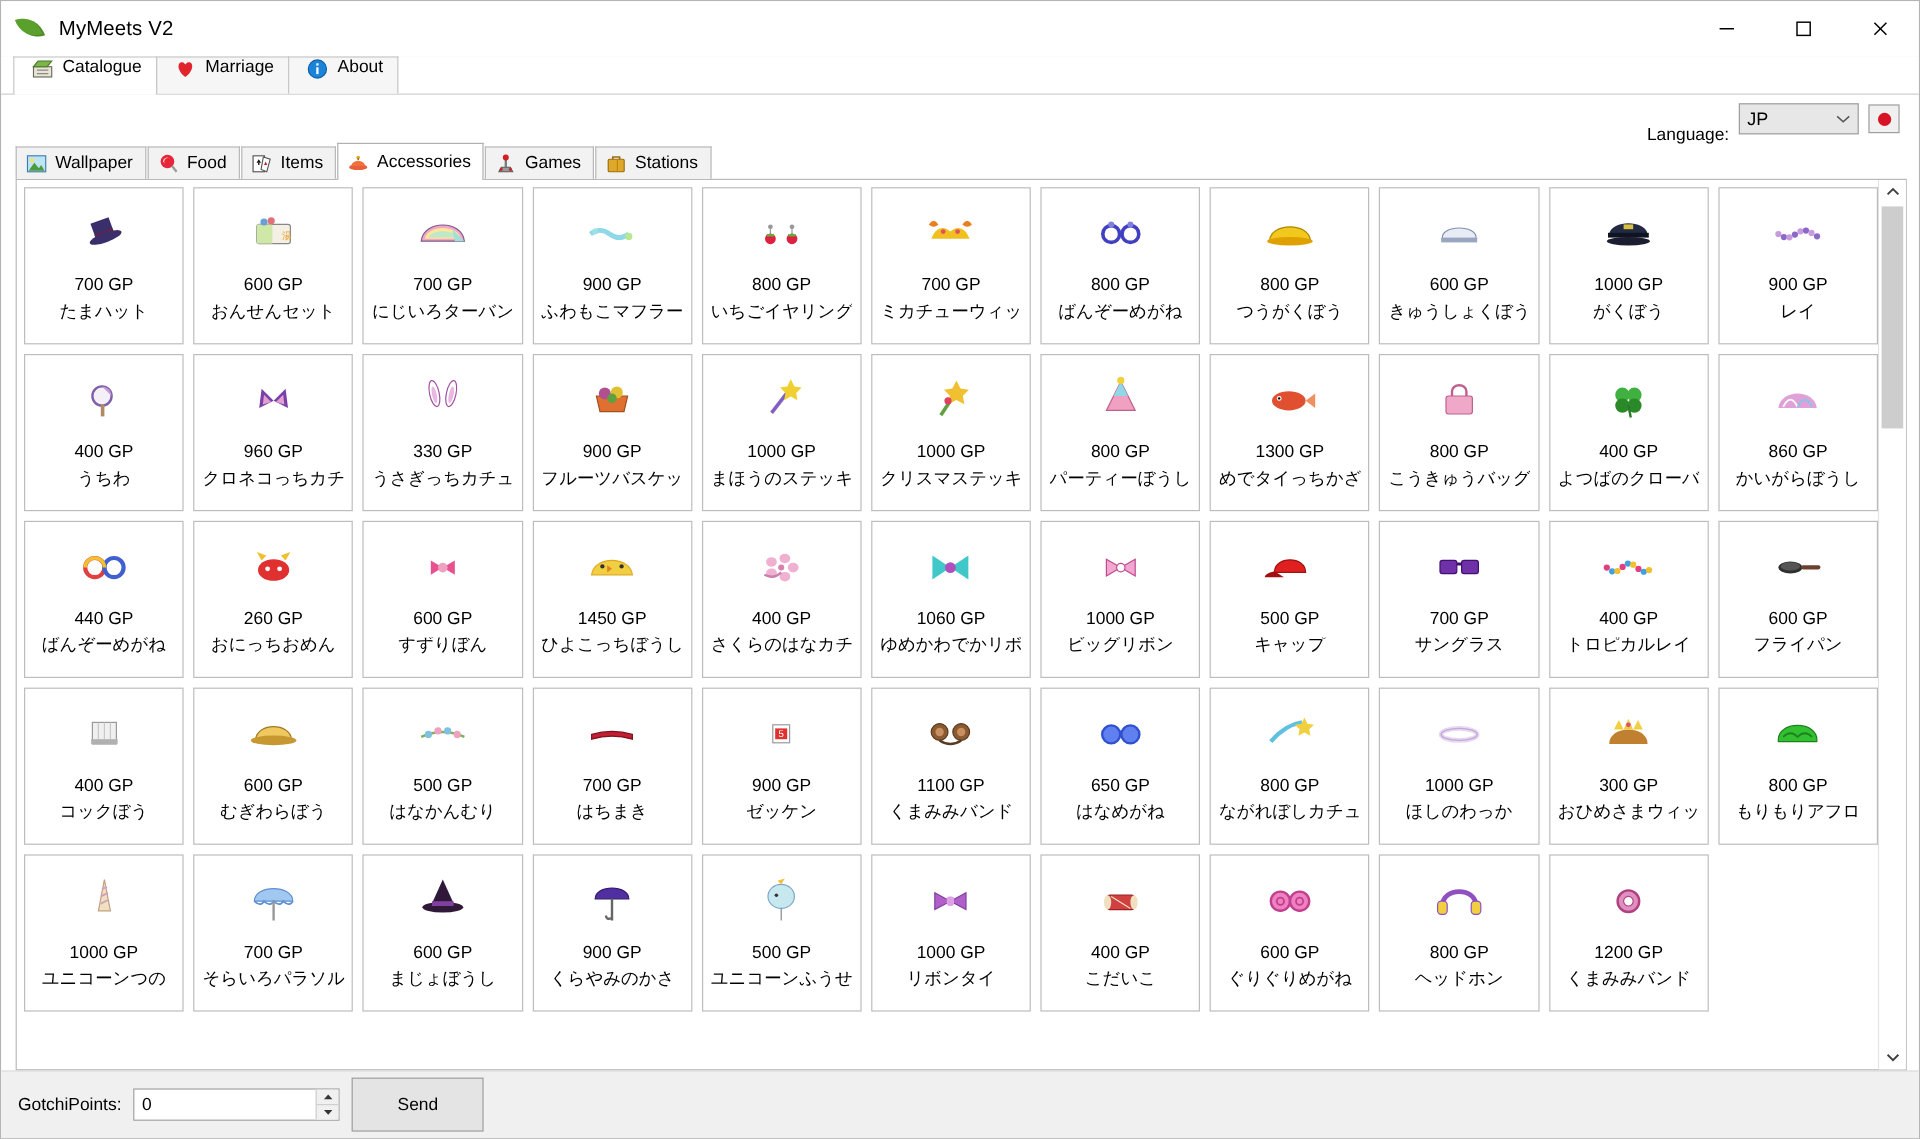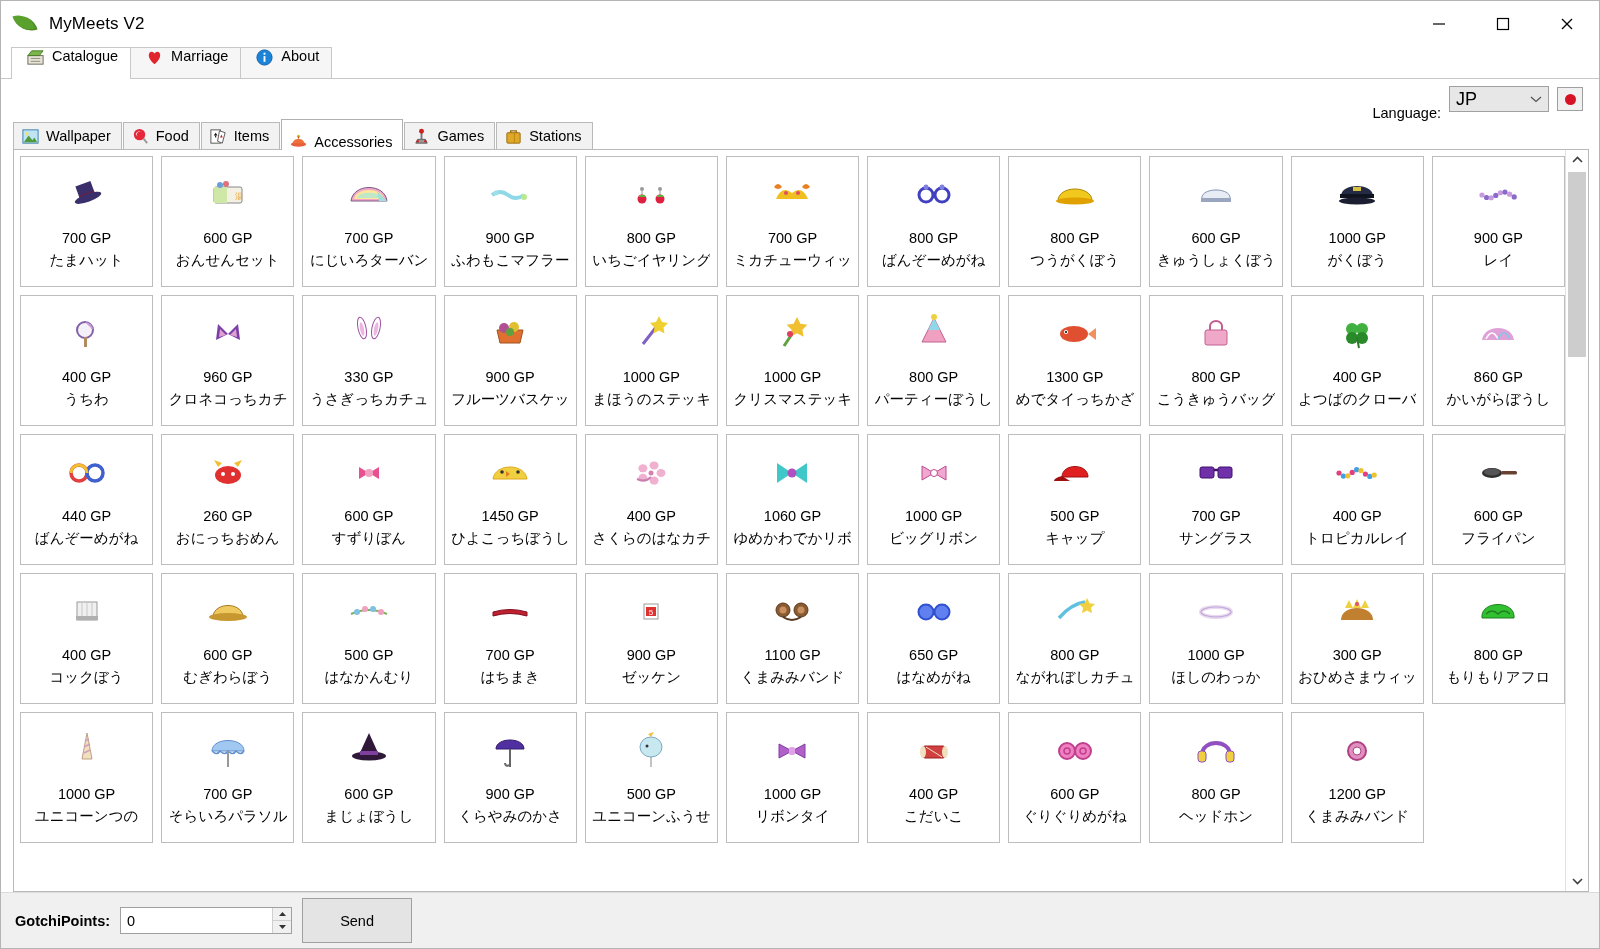--- a/index.html
+++ b/index.html
@@ -116,21 +116,21 @@
   }
   .lang-label { font-size: 14.5px; color: #000; margin-top: 28px; }
   .lang-select {
     width: 100px;
     height: 26px;
     border: 1px solid #a0a0a0;
     background: #e7e7e7;
     display: flex;
     align-items: center;
     padding: 0 6px;
-    font-size: 18px;
+    font-size: 15px;
     color: #000;
     justify-content: space-between;
     box-sizing: border-box;
   }
   .flag-btn {
     width: 26px; height: 24px;
     border: 1px solid #a0a0a0;
     background: #f0f0f0;
     display: flex; align-items: center; justify-content: center;
     box-sizing: border-box;
@@ -163,21 +163,20 @@
     border-bottom: none;
     background: #f2f2f2;
     margin-right: 1px;
     box-sizing: border-box;
   }
   .itab.active {
     background: #ffffff;
     height: 31px;
     margin-bottom: -1px;
     border-color: #b0b0b0;
-    align-items: flex-end;
   }
   .icn { width: 19px; height: 19px; flex: 0 0 auto; display:block; }
 
   
   .panel {
     flex: 1 1 auto;
     margin: 0 10px 0 12px;
     border: 1px solid #b9b9b9;
     background: #ffffff;
     display: flex;
@@ -258,21 +257,21 @@
   .bottom {
     height: 55px;
     flex: 0 0 auto;
     background: #f0f0f0;
     border-top: 1px solid #dcdcdc;
     display: flex;
     align-items: center;
     padding-left: 14px;
     gap: 10px;
   }
-  .gp-label { font-size: 14.5px; color: #000; font-weight: bold; }
+  .gp-label { font-size: 14.5px; color: #000; }
   .spin {
     width: 172px; height: 27px;
     border: 1px solid #a0a0a0;
     background: #ffffff;
     display: flex;
     align-items: stretch;
     box-sizing: border-box;
   }
   .spin-val {
     flex: 1 1 auto;

